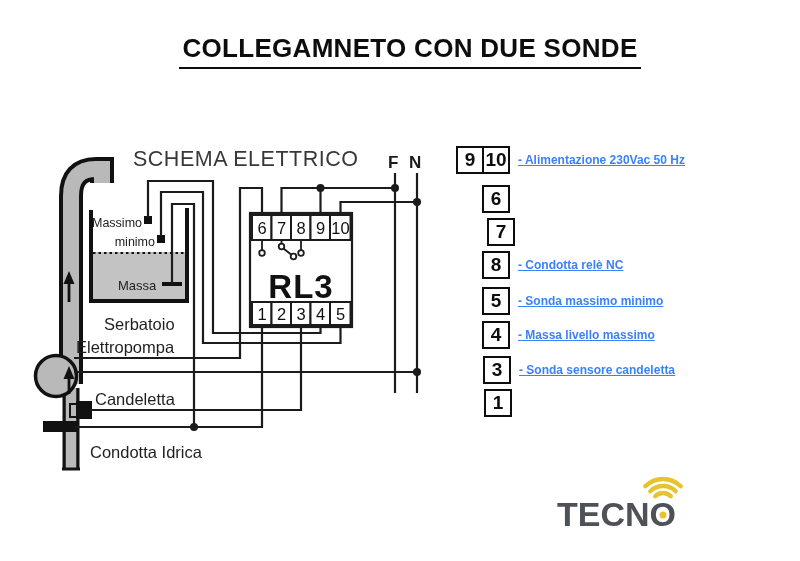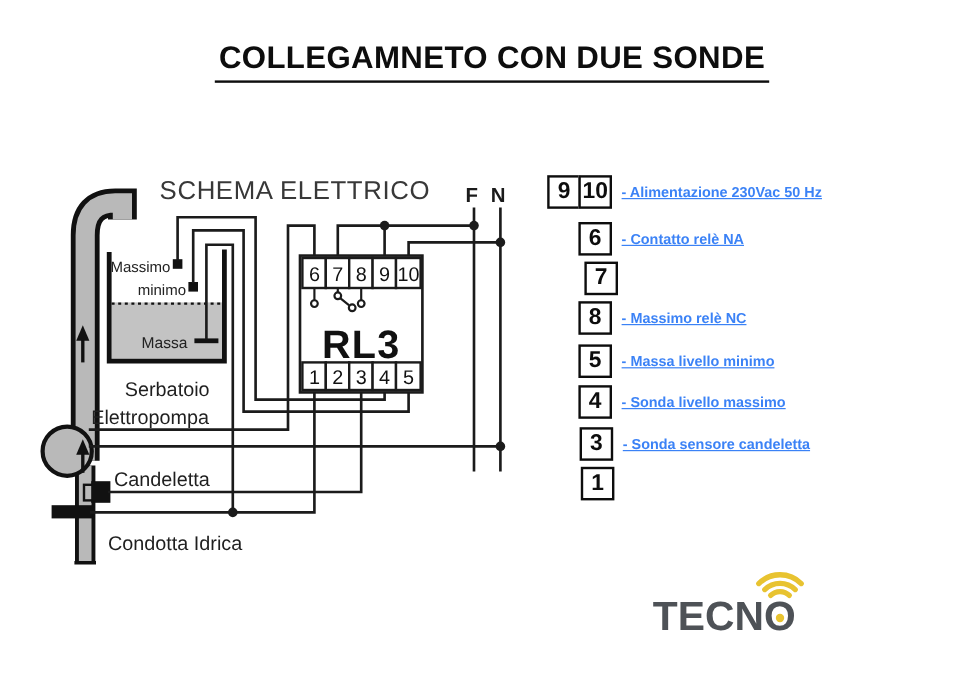--- a/index.html
+++ b/index.html
@@ -20,21 +20,21 @@
   .legend{position:absolute;left:456px;top:146px;width:330px;height:290px;}
   .legend-row{position:absolute;left:0;display:flex;align-items:center;}
   .lbox{box-sizing:border-box;width:28px;height:28px;border:2px solid #0d0d0d;
       background:#fff;display:flex;align-items:center;justify-content:center;
       font-size:19px;font-weight:bold;color:#0d0d0d;flex:0 0 auto;}
   .lbox.joined{margin-left:-2px;}
   .llabel{margin-left:8px;font-size:12px;font-weight:bold;color:#3b82f6;
       white-space:nowrap;text-decoration:underline;}
 
   
-  .logo{position:absolute;left:544px;top:497px;display:flex;
+  .logo{position:absolute;left:557px;top:497px;display:flex;
       font-size:34px;line-height:34px;font-weight:bold;color:#4e5257;
       letter-spacing:0px;}
   .logo .o-wrap{position:relative;display:inline-block;}
   .logo .wifi{position:absolute;left:50%;top:-27px;transform:translateX(-50%);}
   .logo .o-dot{position:absolute;left:50%;top:18px;width:7px;height:7px;
       border-radius:50%;background:#e8c330;transform:translate(-50%,-50%);}
 </style>
 </head>
 <body>
 
@@ -150,36 +150,35 @@
   </svg>
 
   <div class="legend">
     <div class="legend-row" style="top:0;">
       <span class="lbox">9</span>
       <span class="lbox joined">10</span>
       <span class="llabel">- Alimentazione 230Vac 50 Hz</span>
     </div>
     <div class="legend-row" style="top:39px;">
       <span class="lbox" style="margin-left:26px;">6</span>
-      <span class="llabel">- Contatto relè NA</span>
     </div>
     <div class="legend-row" style="top:72px;">
       <span class="lbox" style="margin-left:31px;">7</span>
     </div>
     <div class="legend-row" style="top:105px;">
       <span class="lbox" style="margin-left:26px;">8</span>
-      <span class="llabel">- Massimo relè NC</span>
+      <span class="llabel">- Condotta relè NC</span>
     </div>
     <div class="legend-row" style="top:141px;">
       <span class="lbox" style="margin-left:26px;">5</span>
-      <span class="llabel">- Massa livello minimo</span>
+      <span class="llabel">- Sonda massimo minimo</span>
     </div>
     <div class="legend-row" style="top:175px;">
       <span class="lbox" style="margin-left:26px;">4</span>
-      <span class="llabel">- Sonda livello massimo</span>
+      <span class="llabel">- Massa livello massimo</span>
     </div>
     <div class="legend-row" style="top:210px;">
       <span class="lbox" style="margin-left:27px;">3</span>
       <span class="llabel">- Sonda sensore candeletta</span>
     </div>
     <div class="legend-row" style="top:243px;">
       <span class="lbox" style="margin-left:28px;">1</span>
     </div>
   </div>
 

